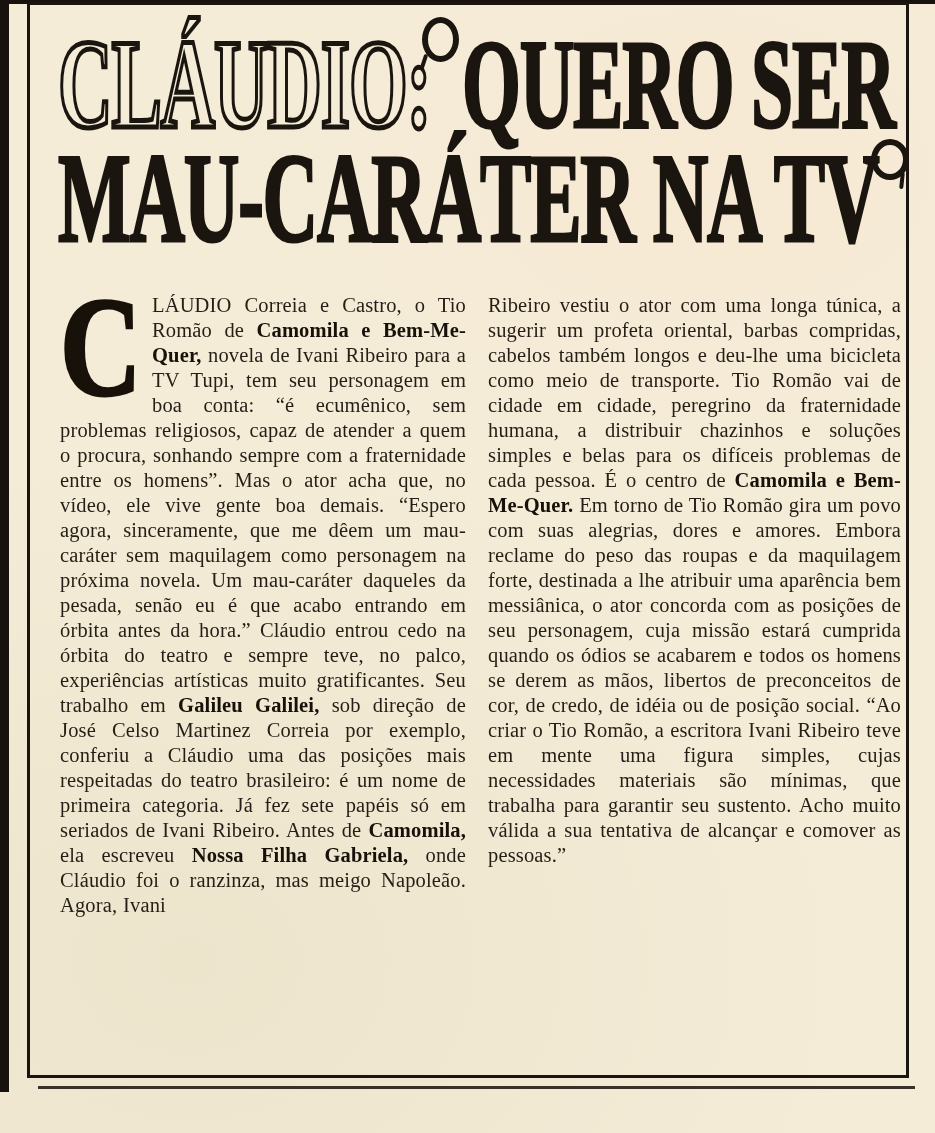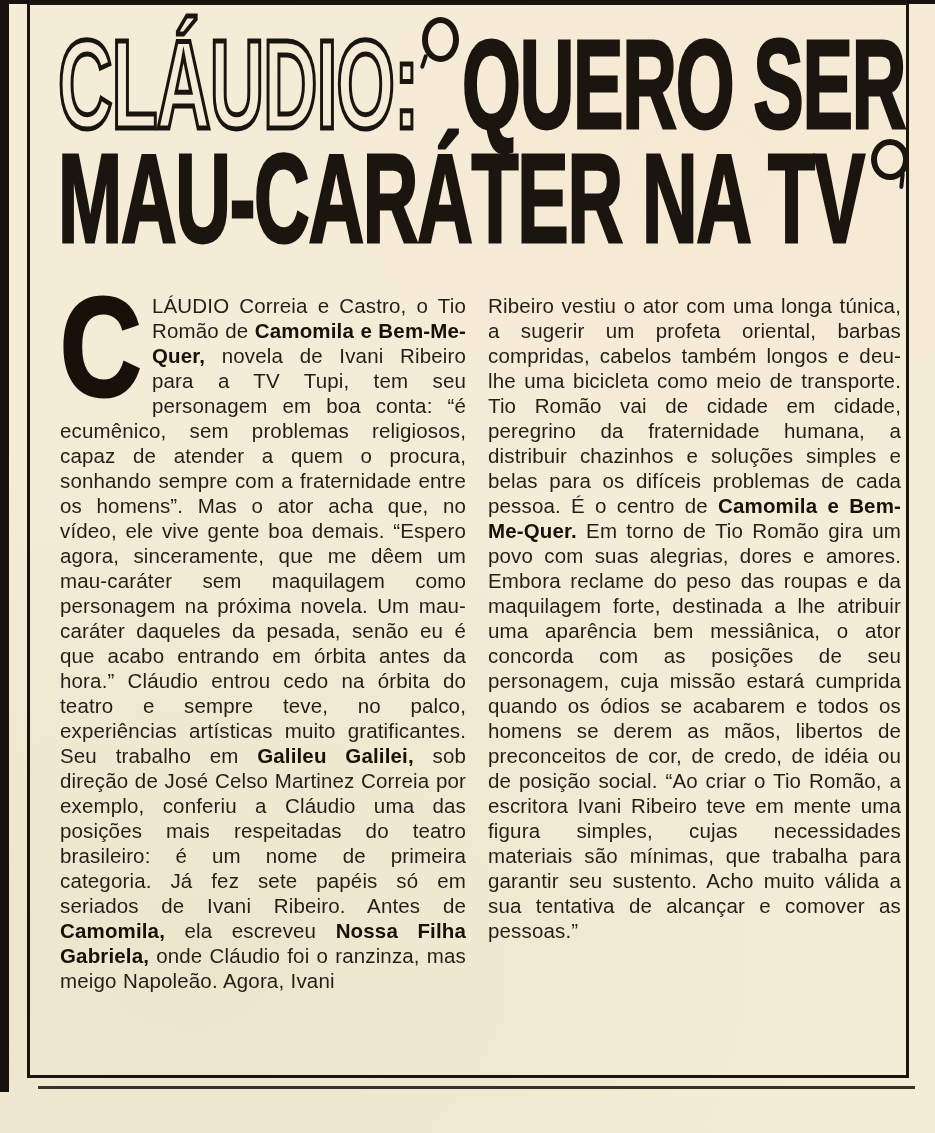--- a/index.html
+++ b/index.html
@@ -3,21 +3,21 @@
 <meta charset="utf-8">
 <style>
   html,body{margin:0;padding:0;}
   body{width:935px;height:1133px;background:#e9e2cf;}
   .page{
     position:relative;width:935px;height:1133px;overflow:hidden;
     background:#f4ecd7;
     background-image:
       radial-gradient(700px 500px at 75% 15%, rgba(255,226,205,.28), rgba(255,226,205,0) 70%),
       radial-gradient(900px 700px at 20% 85%, rgba(222,210,180,.30), rgba(222,210,180,0) 75%);
-    font-family:Liberation Sans, sans-serif;
+    font-family:Liberation Serif, serif;
     color:#221d16;
   }
   .top-rule{position:absolute;left:0;top:0;width:935px;height:4px;background:#17120d;}
   .left-bar{position:absolute;left:0;top:0;width:9px;height:1092px;background:#17120d;}
   .bottom-rule{position:absolute;left:38px;top:1086px;width:877px;height:3px;background:#3a3228;}
   .frame{position:absolute;left:27px;top:2px;width:876px;height:1070px;border:3px solid #1a150f;}
 
   
   .hl{
     position:absolute;display:inline-block;white-space:nowrap;

